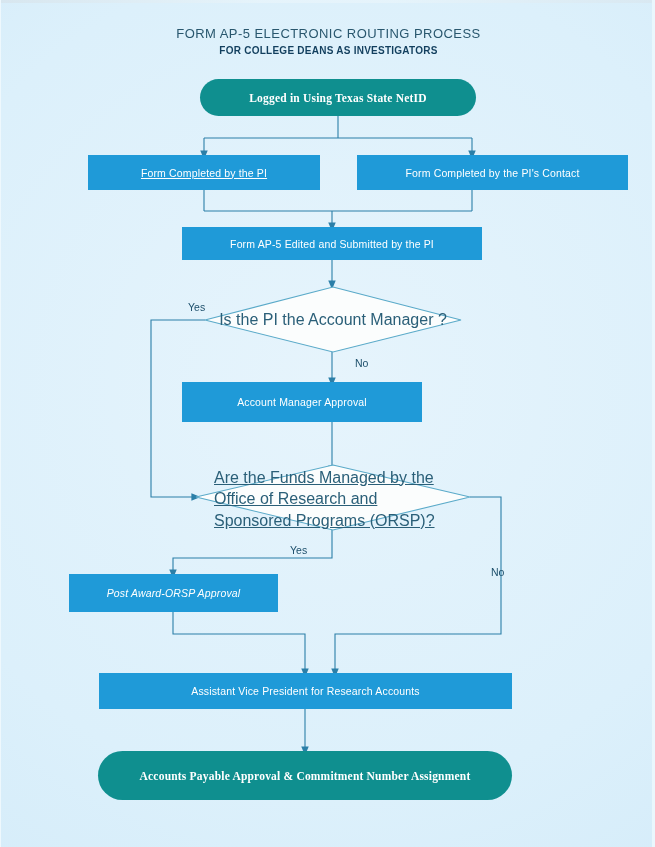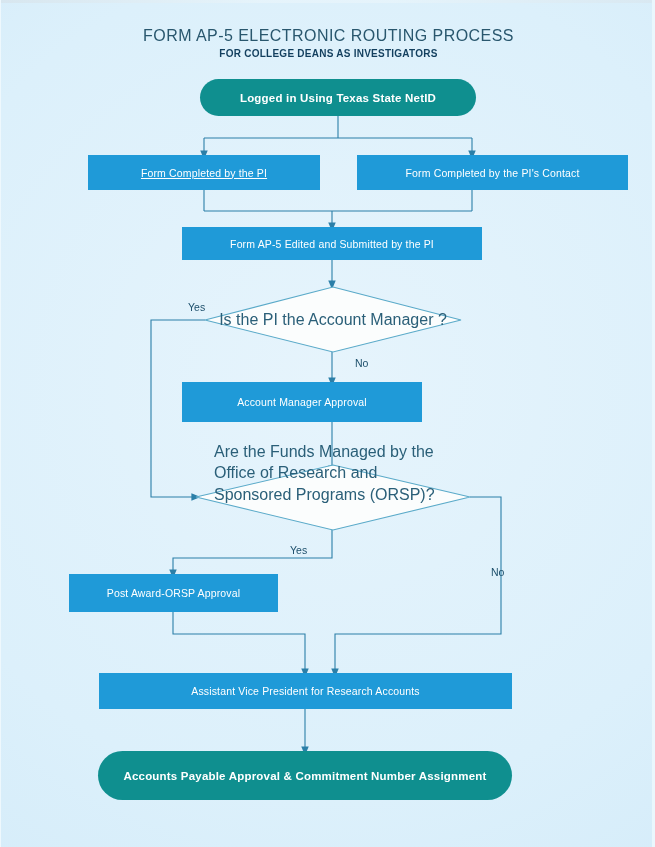--- a/index.html
+++ b/index.html
@@ -22,21 +22,21 @@
     background:linear-gradient(90deg,#d7e3ea,#e9f5fb 40%,#e9f5fb 60%,#d9e6ee);
     opacity:.7;
   }
   #svg-layer{position:absolute;left:0;top:0;width:655px;height:847px;}
 
   .title-wrap{
     position:absolute;left:0;top:26px;width:655px;text-align:center;
     line-height:1.28;
   }
   .title-line1{
-    font-size:16px;letter-spacing:.45px;color:#29576e;
+    font-size:13px;letter-spacing:.45px;color:#29576e;
     font-weight:400;display:block;
   }
   .title-line2{
     font-size:10px;letter-spacing:.25px;color:#123f5e;
     font-weight:bold;display:block;margin-top:2px;
   }
 
   .node{position:absolute;box-sizing:border-box;display:flex;align-items:center;justify-content:center;text-align:center;}
   .rect{
     background:#1f9ad8;
@@ -46,20 +46,21 @@
     border:1px solid #1f9ad8;
   }
   .rect .lbl{padding:0 8px;}
   .terminal{
     background:#0f8f8f;
     color:#ffffff;
     font-size:11.5px;
     font-weight:bold;
     border-radius:22px;
     letter-spacing:.2px;
+    font-family:Liberation Serif, serif;
   }
   .diamond-label{
     position:absolute;
     color:#2a5f78;
     font-size:16px;
     line-height:1.35;
     display:flex;align-items:center;justify-content:center;
     pointer-events:none;
   }
   .branch-label{
@@ -134,23 +135,23 @@
   <div class="node rect" style="left:181px;top:227px;width:300px;height:33px;">
     <span class="lbl">Form AP-5 Edited and Submitted by the PI</span>
   </div>
 
   <div class="diamond-label" style="left:216px;top:305px;width:232px;height:30px;">Is the PI the Account Manager ?</div>
 
   <div class="node rect" style="left:181px;top:382px;width:240px;height:40px;">
     <span class="lbl">Account Manager Approval</span>
   </div>
 
-  <div class="diamond-label" style="left:213px;top:456px;width:238px;height:34px;">Are the Funds Managed by the Office of Research and Sponsored Programs (ORSP)?</div>
+  <div class="diamond-label" style="left:213px;top:482px;width:238px;height:34px;text-decoration:underline;">Are the Funds Managed by the Office of Research and Sponsored Programs (ORSP)?</div>
 
-  <div class="node rect" style="left:68px;top:574px;width:209px;height:38px;">
+  <div class="node rect" style="left:68px;top:574px;width:209px;height:38px;font-style:italic;">
     <span class="lbl">Post Award-ORSP Approval</span>
   </div>
 
   <div class="node rect" style="left:98px;top:673px;width:413px;height:36px;">
     <span class="lbl">Assistant Vice President for Research Accounts</span>
   </div>
 
   <div class="node terminal" style="left:97px;top:751px;width:414px;height:49px;border-radius:26px;">
     <span class="lbl">Accounts Payable Approval &amp; Commitment Number Assignment</span>
   </div>

